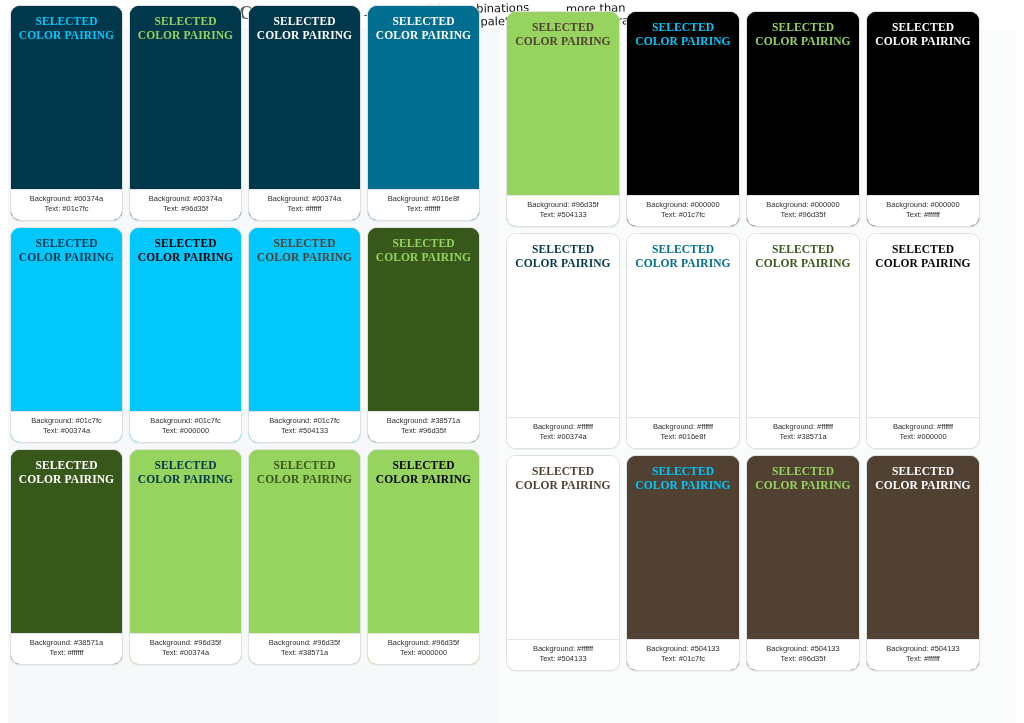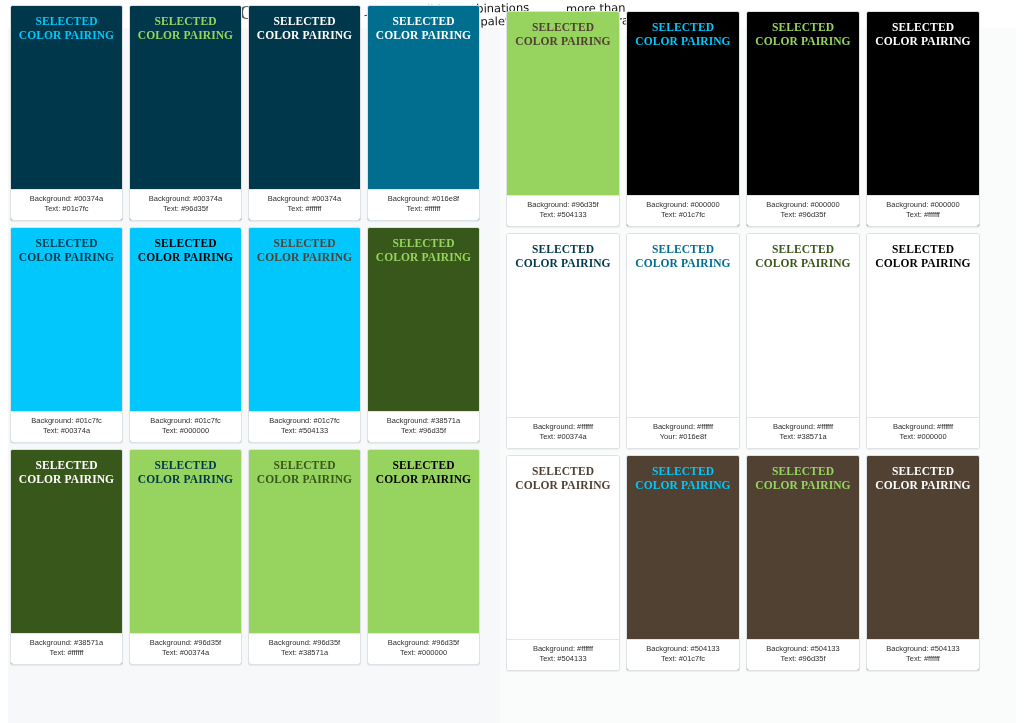--- a/index.html
+++ b/index.html
@@ -94,21 +94,21 @@
   }
   .grid-right {
     left: 506px;
     top: 11px;
     width: 474px;
   }
 
   
   .card {
     border: 1px solid #dfe2e5;
-    border-radius: 3px;
+    border-radius: 10px;
     background: #ffffff;
     box-shadow: 0 1px 1px rgba(0,0,0,0.06);
     display: flex;
     flex-direction: column;
     height: 216px;
     overflow: hidden;
     box-sizing: border-box;
   }
   .card-body {
     flex: 1 1 auto;
@@ -316,21 +316,21 @@
         <span class="footer-line">Background: #ffffff</span>
         <span class="footer-line">Text: #00374a</span>
       </div>
     </div>
     <div class="card" style="background: rgb(255, 255, 255);">
       <div class="card-body" style="background: rgb(255, 255, 255);">
         <div class="card-title" style="color: rgb(1, 110, 143);">SELECTED COLOR PAIRING</div>
       </div>
       <div class="card-footer">
         <span class="footer-line">Background: #ffffff</span>
-        <span class="footer-line">Your: #016e8f</span>
+        <span class="footer-line">Text: #016e8f</span>
       </div>
     </div>
     <div class="card" style="background: rgb(255, 255, 255);">
       <div class="card-body" style="background: rgb(255, 255, 255);">
         <div class="card-title" style="color: rgb(56, 87, 26);">SELECTED COLOR PAIRING</div>
       </div>
       <div class="card-footer">
         <span class="footer-line">Background: #ffffff</span>
         <span class="footer-line">Text: #38571a</span>
       </div>

